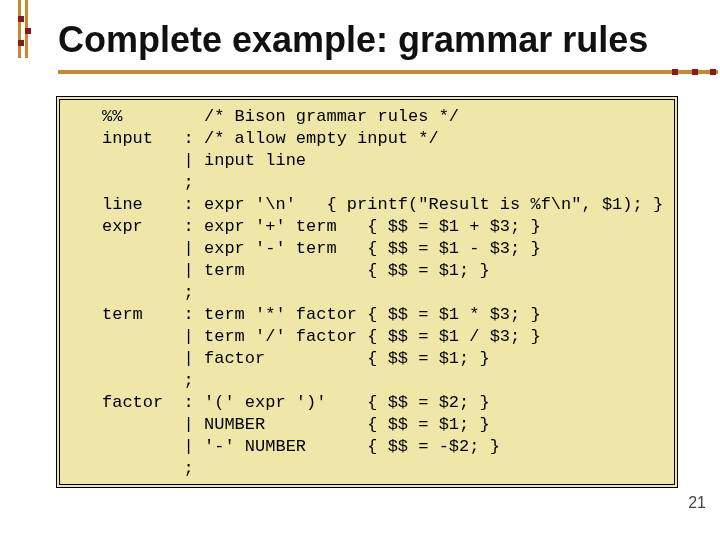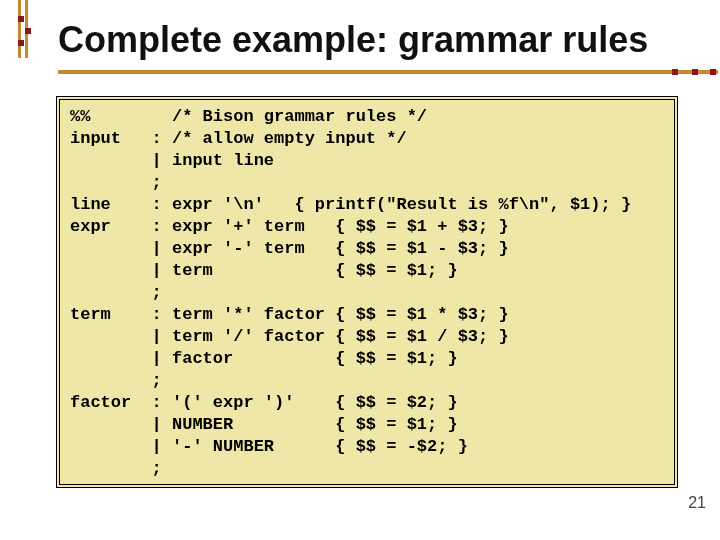--- a/index.html
+++ b/index.html
@@ -77,21 +77,22 @@
       border: 4px double #000;
       background: #efe7a8;
       padding: 6px 10px 4px 10px;
     }
     pre {
       font-family: "Courier New", Courier, monospace;
       font-size: 17px;
       line-height: 22px;
       white-space: pre;
       color: #000;
-      font-weight: bold;
+      font-weight: normal;
+      margin-left: 32px;
     }
     .page-num {
       position: absolute;
       right: 14px;
       bottom: 28px;
       font-size: 16px;
       color: #444;
     }
   </style>
 </head>

